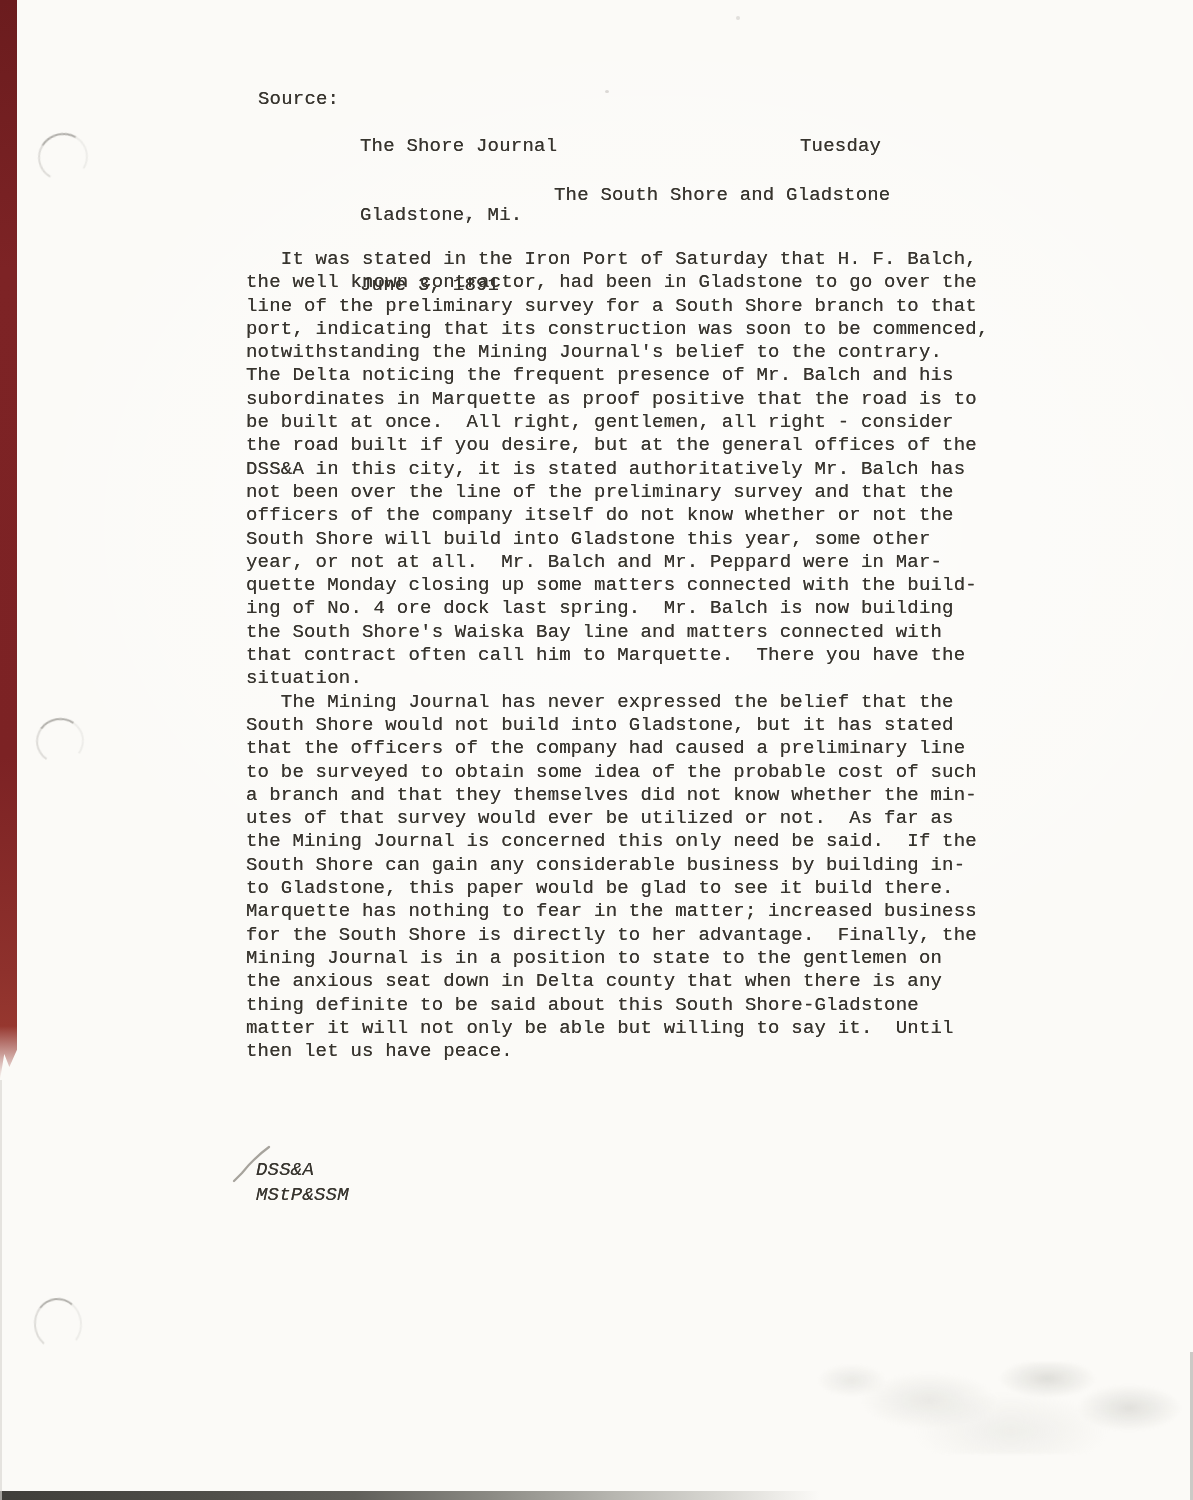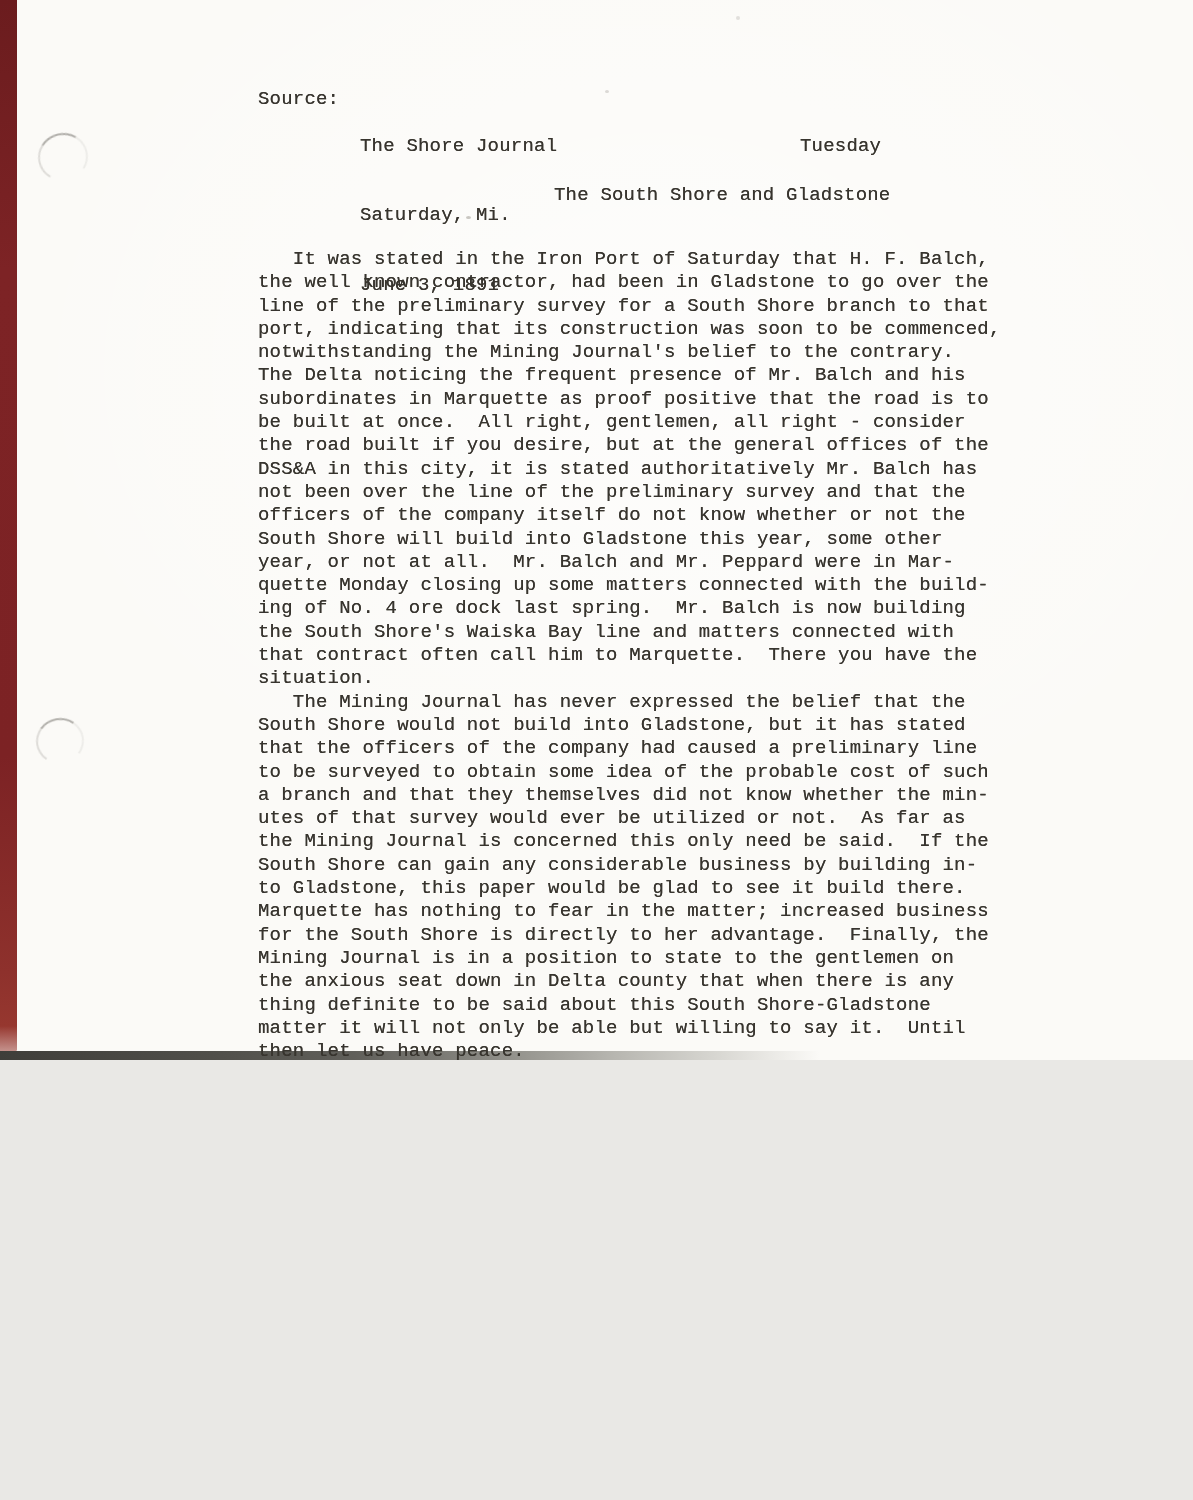--- a/index.html
+++ b/index.html
@@ -1,20 +1,20 @@
 <!DOCTYPE html>
 <html><head>
 <meta charset="utf-8">
 <title>Scanned Document</title>
 <style>
   html, body { margin: 0; padding: 0; background: #e9e8e5; }
   .page {
     position: relative;
     width: 1193px;
-    height: 1060px;
+    height: 1500px;
     background:
       radial-gradient(900px 700px at 55% 35%, rgba(255,255,255,.55), rgba(255,255,255,0) 75%),
       var(--paper, #fbfaf7);
     overflow: hidden;
     font-family: "Liberation Mono", "DejaVu Sans Mono", monospace;
     color: var(--ink, #37342e);
   }
 
   
   .red-stripe {
@@ -69,21 +69,21 @@
     font-size: 19px;
     line-height: 23.3px;
     letter-spacing: 0.2px;
     white-space: pre;
     text-shadow: 0 0 .5px rgba(55,52,46,.85);
   }
   .source-label { position: absolute; left: 258px; top: 88px; }
   .source-lines { position: absolute; left: 360px; top: 88px; }
   .weekday { position: absolute; left: 800px; top: 135px; }
   .doc-title { position: absolute; left: 506px; top: 184px; padding-left: 48px; }
-  .article { position: absolute; left: 258px; top: 248px; width: 762px; }
+  .article { position: absolute; left: 246px; top: 248px; width: 762px; }
   .annot { position: absolute; left: 256px; top: 1158px; line-height: 24.5px; font-style: italic; }
   .check-svg { position: absolute; left: 228px; top: 1140px; }
 </style>
 </head>
 <body>
 
 <div class="page" style="--paper: #fbfaf7; --ink: #37342e;">
 
   <div class="red-stripe"></div>
   <div class="bottom-bar"></div>
@@ -93,21 +93,21 @@
   <div class="punch punch-1"></div>
   <div class="punch punch-2"></div>
   <div class="punch punch-3"></div>
   <div class="speck speck-1"></div>
   <div class="speck speck-2"></div>
   <div class="speck speck-3"></div>
 
   <div class="tw source-label">Source:</div>
   <div class="tw source-lines">
     <div>The Shore Journal</div>
-    <div>Saturday, Mi.</div>
+    <div>Gladstone, Mi.</div>
     <div>June 3, 1891</div>
   </div>
   <div class="tw weekday">Tuesday</div>
 
   <div class="tw doc-title">The South Shore and Gladstone</div>
 
   <div class="tw article" id="article"><div>   It was stated in the Iron Port of Saturday that H. F. Balch,</div><div>the well known contractor, had been in Gladstone to go over the</div><div>line of the preliminary survey for a South Shore branch to that</div><div>port, indicating that its construction was soon to be commenced,</div><div>notwithstanding the Mining Journal's belief to the contrary.</div><div>The Delta noticing the frequent presence of Mr. Balch and his</div><div>subordinates in Marquette as proof positive that the road is to</div><div>be built at once.  All right, gentlemen, all right - consider</div><div>the road built if you desire, but at the general offices of the</div><div>DSS&amp;A in this city, it is stated authoritatively Mr. Balch has</div><div>not been over the line of the preliminary survey and that the</div><div>officers of the company itself do not know whether or not the</div><div>South Shore will build into Gladstone this year, some other</div><div>year, or not at all.  Mr. Balch and Mr. Peppard were in Mar-</div><div>quette Monday closing up some matters connected with the build-</div><div>ing of No. 4 ore dock last spring.  Mr. Balch is now building</div><div>the South Shore's Waiska Bay line and matters connected with</div><div>that contract often call him to Marquette.  There you have the</div><div>situation.</div><div>   The Mining Journal has never expressed the belief that the</div><div>South Shore would not build into Gladstone, but it has stated</div><div>that the officers of the company had caused a preliminary line</div><div>to be surveyed to obtain some idea of the probable cost of such</div><div>a branch and that they themselves did not know whether the min-</div><div>utes of that survey would ever be utilized or not.  As far as</div><div>the Mining Journal is concerned this only need be said.  If the</div><div>South Shore can gain any considerable business by building in-</div><div>to Gladstone, this paper would be glad to see it build there.</div><div>Marquette has nothing to fear in the matter; increased business</div><div>for the South Shore is directly to her advantage.  Finally, the</div><div>Mining Journal is in a position to state to the gentlemen on</div><div>the anxious seat down in Delta county that when there is any</div><div>thing definite to be said about this South Shore-Gladstone</div><div>matter it will not only be able but willing to say it.  Until</div><div>then let us have peace.</div></div>
 
   <svg class="check-svg" width="48" height="46" viewBox="0 0 48 46">
     <path d="M6 41 L14 33 Q26 18 41 7" fill="none" stroke="#96938c" stroke-width="2.2" stroke-linecap="round" opacity="0.85"></path>

